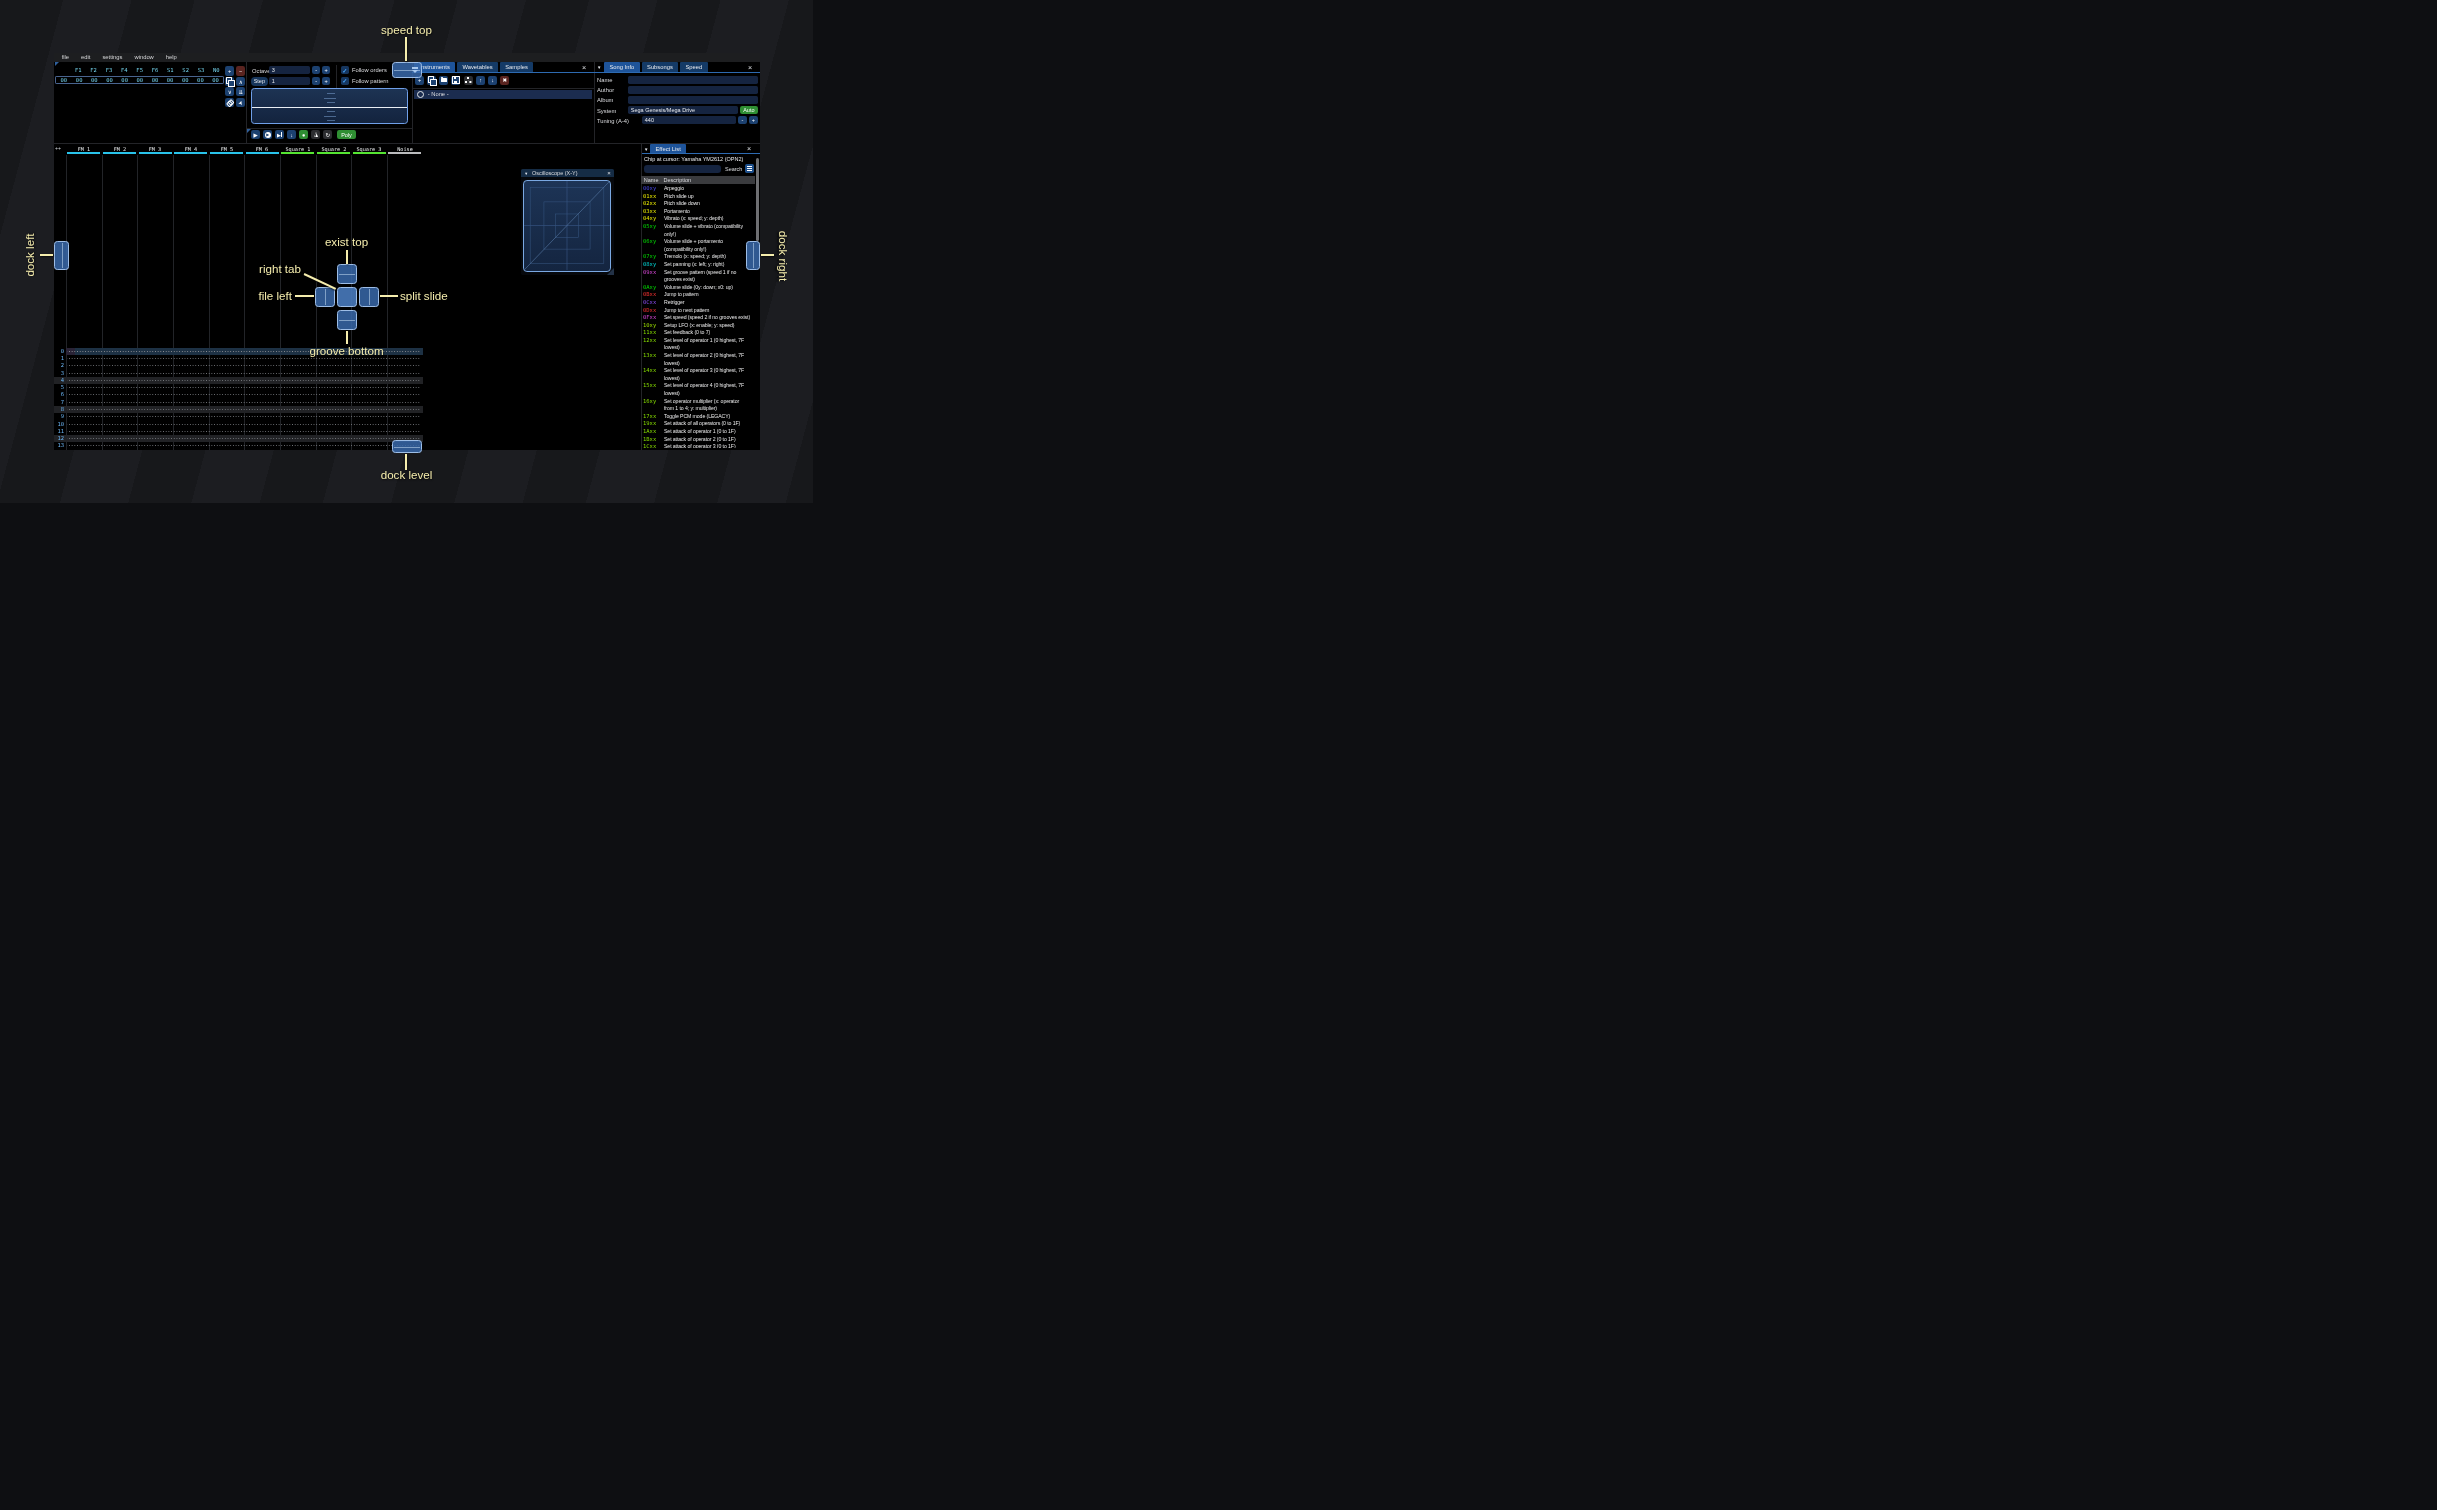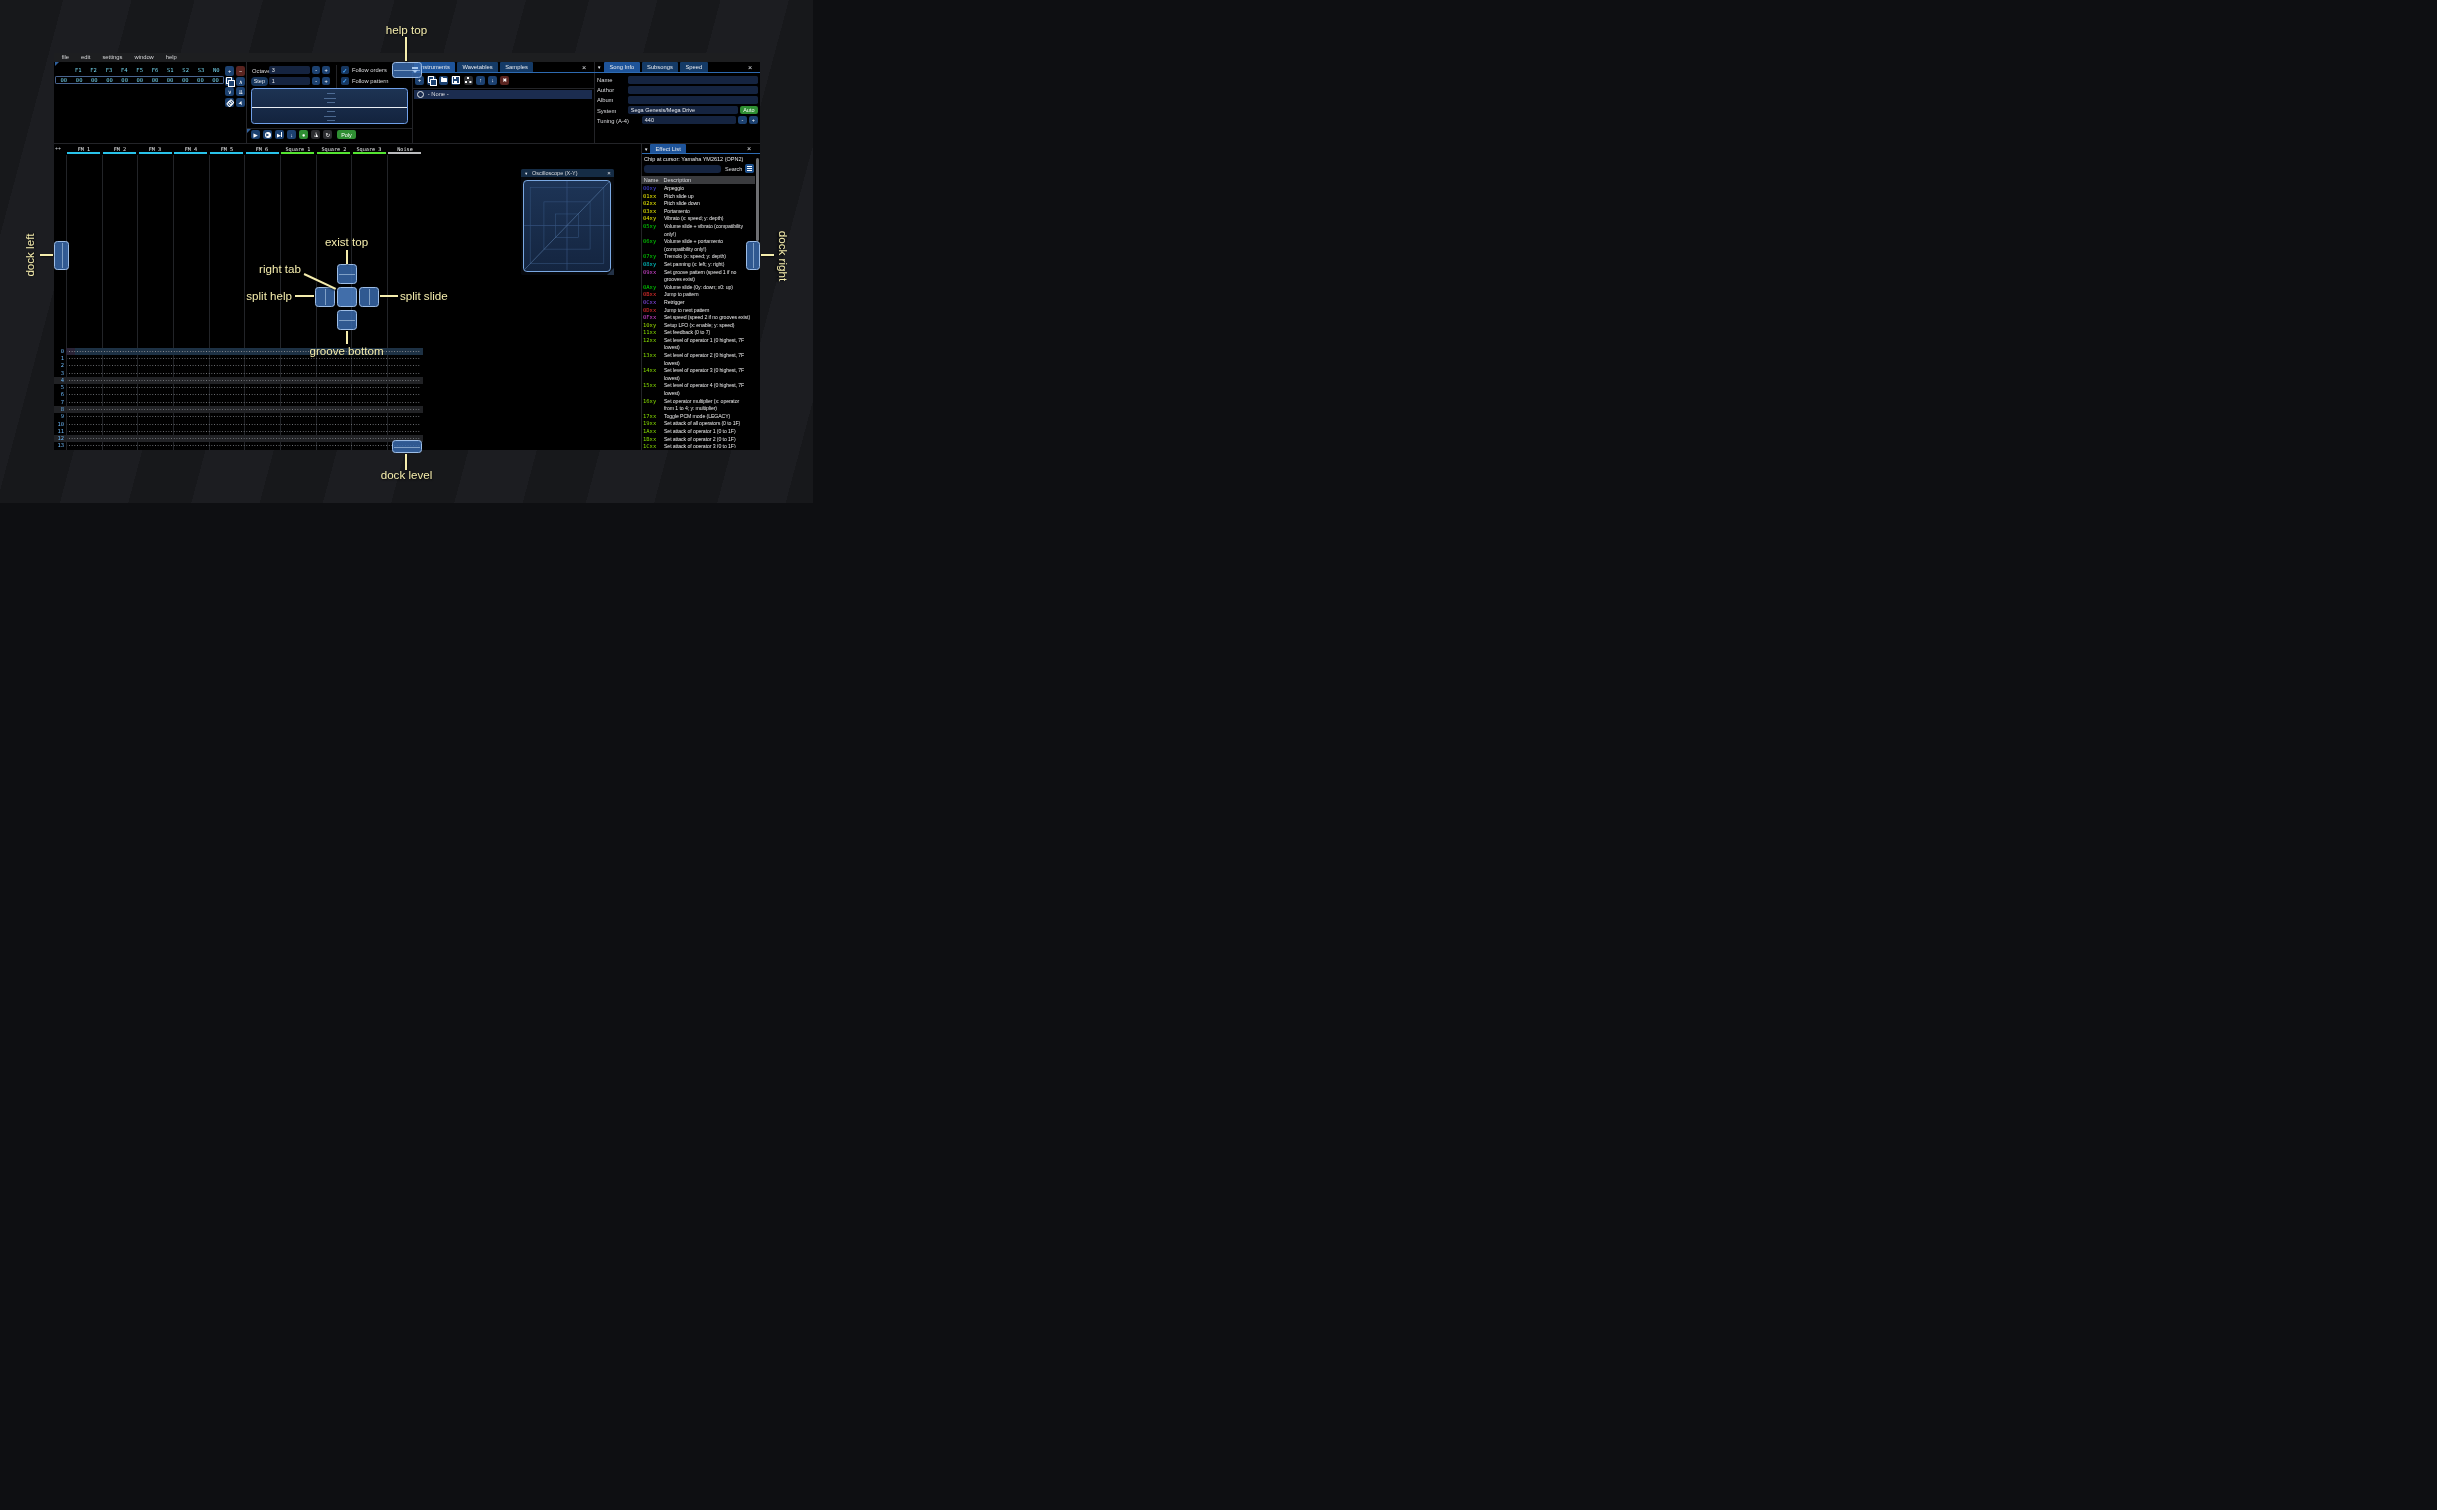--- a/index.html
+++ b/index.html
@@ -553,24 +553,24 @@
     <div class="abs conn" style="left:405px;top:37px;width:2.2px;height:24px;"></div>
     <div class="abs conn" style="left:346px;top:250px;width:2.2px;height:14px;"></div>
     <div class="abs conn" style="left:304px;top:273px;width:35px;height:2.2px;transform:rotate(25deg);transform-origin:0 50%;"></div>
     <div class="abs conn" style="left:295px;top:295px;width:19px;height:2.2px;"></div>
     <div class="abs conn" style="left:380px;top:295px;width:17.7px;height:2.2px;"></div>
     <div class="abs conn" style="left:346px;top:331px;width:2.2px;height:12.7px;"></div>
     <div class="abs conn" style="left:405px;top:454px;width:2.2px;height:15.5px;"></div>
     <div class="abs conn" style="left:40px;top:254px;width:13.2px;height:2.2px;"></div>
     <div class="abs conn" style="left:761px;top:254px;width:13.2px;height:2.2px;"></div>
 
-    <div class="abs olabel" style="left:368px;top:22.6px;width:77px;text-align:center;">help top</div>
+    <div class="abs olabel" style="left:368px;top:22.6px;width:77px;text-align:center;">speed top</div>
     <div class="abs olabel" style="left:308px;top:235px;width:77px;text-align:center;">exist top</div>
     <div class="abs olabel" style="left:247px;top:262px;width:66px;text-align:center;">right tab</div>
-    <div class="abs olabel" style="left:227px;top:289px;width:65px;text-align:right;">split help</div>
+    <div class="abs olabel" style="left:227px;top:289px;width:65px;text-align:right;">file left</div>
     <div class="abs olabel" style="left:400px;top:289px;width:77px;">split slide</div>
     <div class="abs olabel" style="left:308px;top:344px;width:77px;text-align:center;">groove bottom</div>
     <div class="abs olabel" style="left:368px;top:468px;width:77px;text-align:center;">dock level</div>
     <div class="abs olabel" style="left:29px;top:255px;transform:translate(-50%,-50%) rotate(-90deg);">dock left</div>
     <div class="abs olabel" style="left:783px;top:256px;transform:translate(-50%,-50%) rotate(90deg);">dock right</div>
   </div>
 
 </div>
 
 

